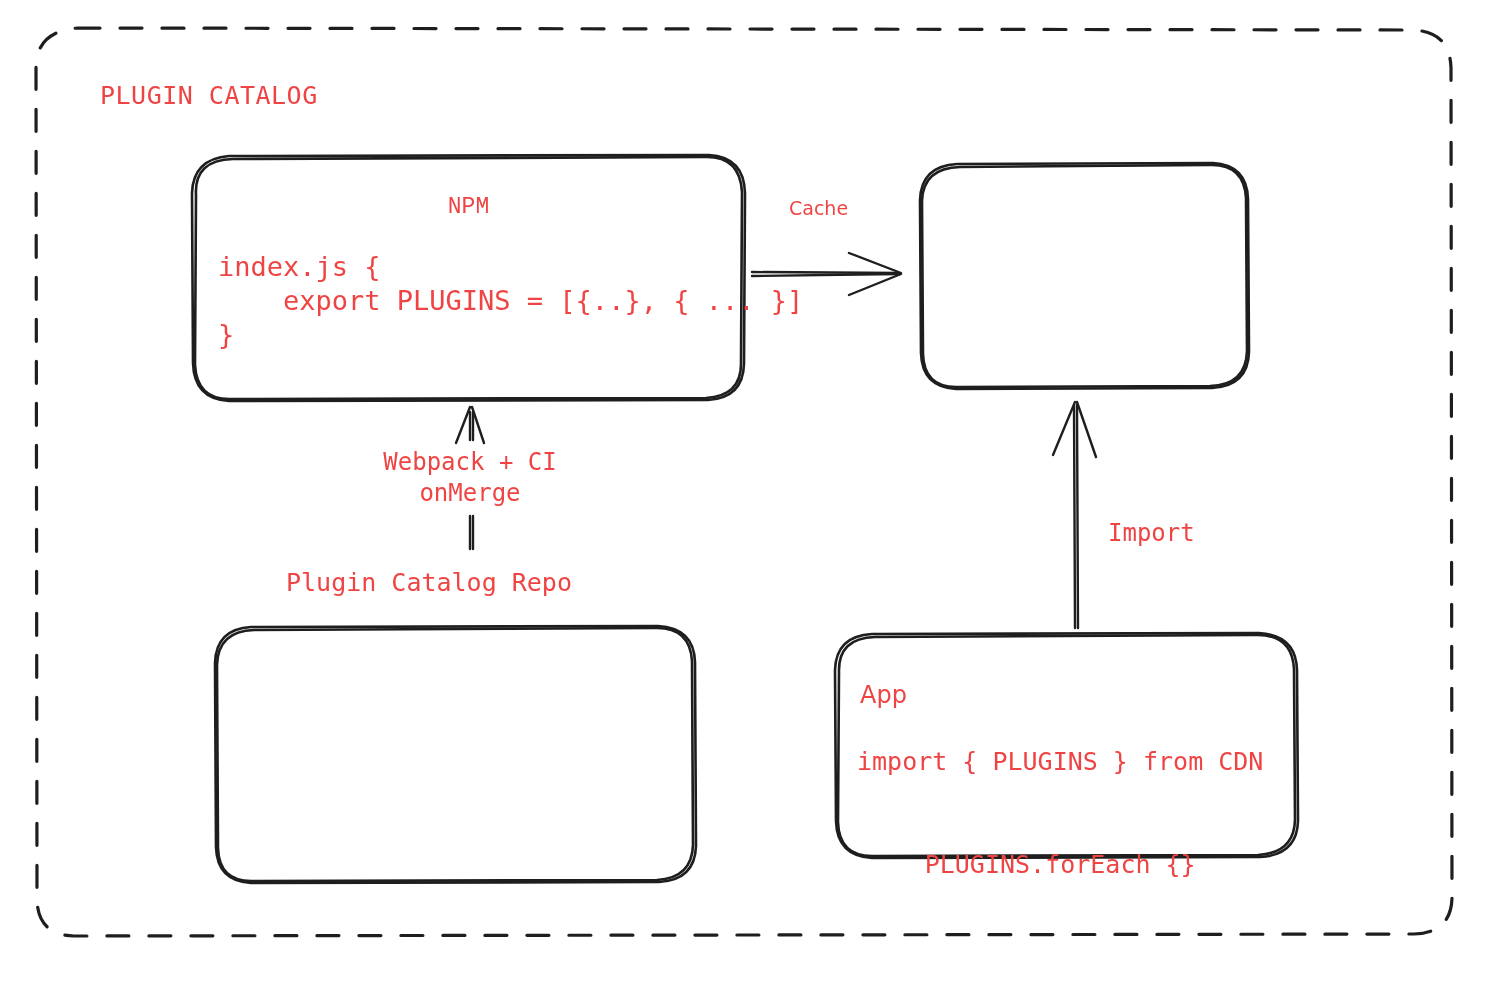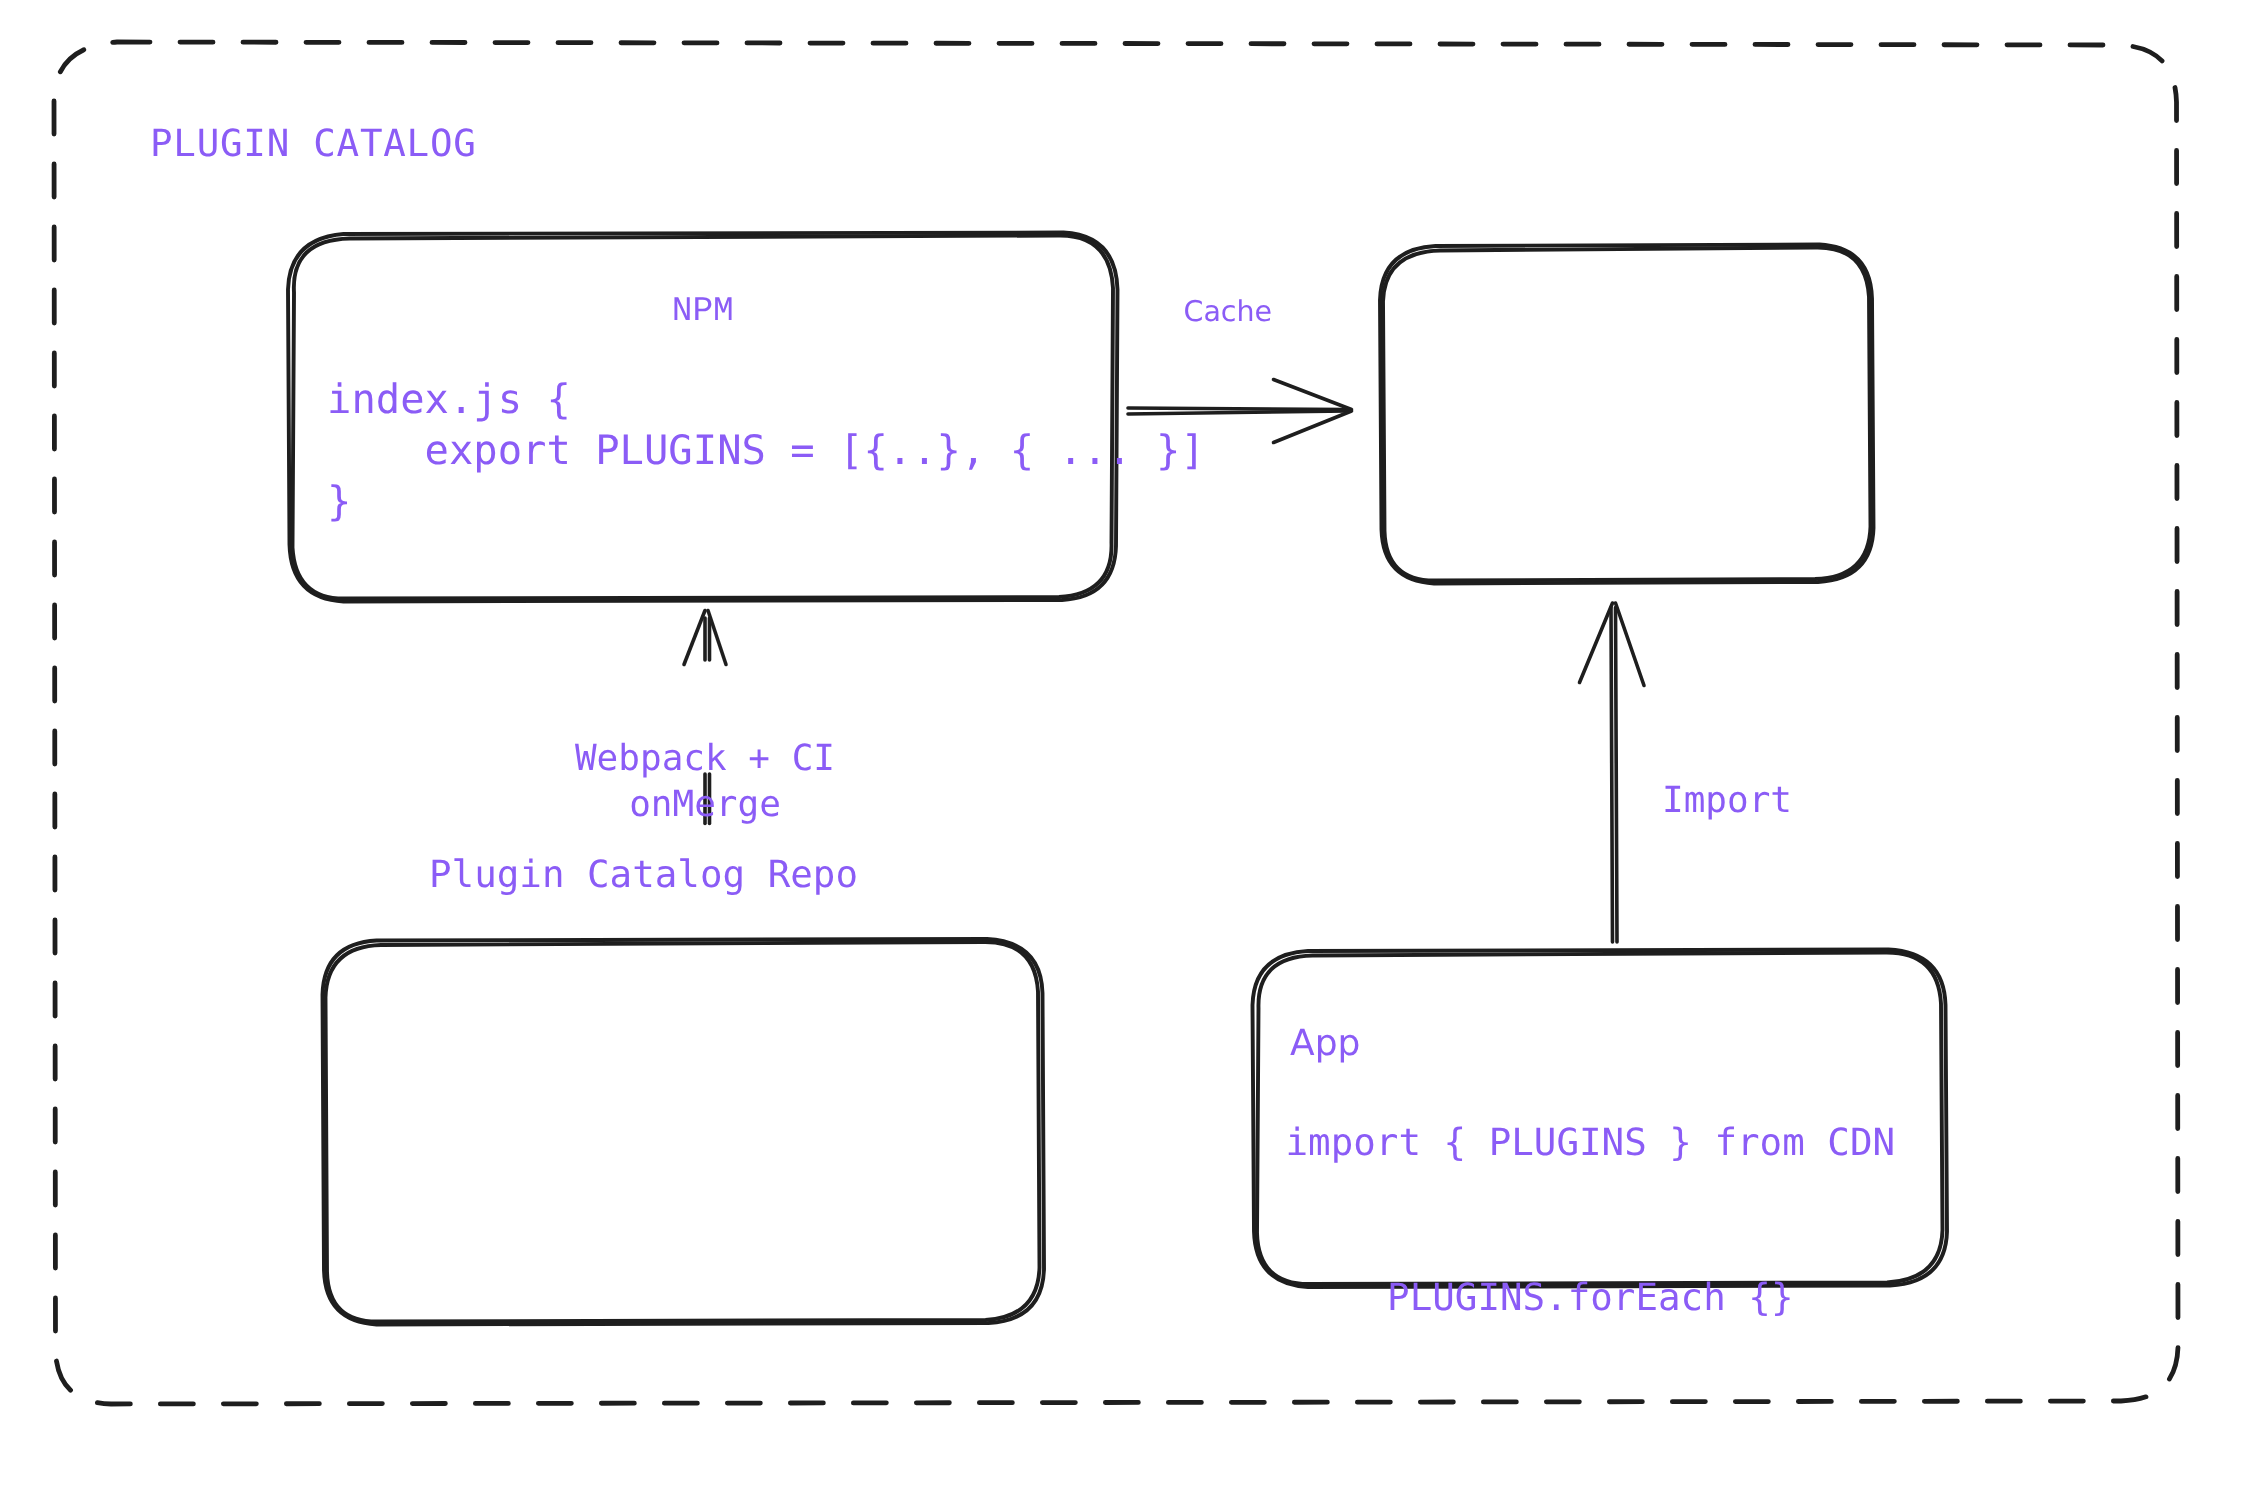--- a/index.html
+++ b/index.html
@@ -18,21 +18,21 @@
   }
   svg#sketch {
     position: absolute;
     left: 0;
     top: 0;
     width: 1506px;
     height: 1002px;
   }
   .lbl {
     position: absolute;
-    color: #8b5cf6;
+    color: #ef4444;
     white-space: pre;
     line-height: 1.25;
   }
   .mono {
     font-family: "DejaVu Sans Mono", "Liberation Mono", monospace;
   }
   .sans {
     font-family: "DejaVu Sans", "Liberation Sans", sans-serif;
   }
   
@@ -62,21 +62,20 @@
   #cache-label {
     left: 789px;  top: 197px;
     font-size: 19px;
   }
   #webpack-label {
     left: 374px;  top: 447px;
     font-size: 24px;
     text-align: center;
     width: 192px;
     line-height: 1.3;
-    margin-top: 43px;
   }
   #repo-label {
     left: 286px;  top: 567px;
     font-size: 25px;
   }
   #repo-body {
     left: 221px;  top: 707px;
     font-size: 26px;
     line-height: 1.32;
   }

